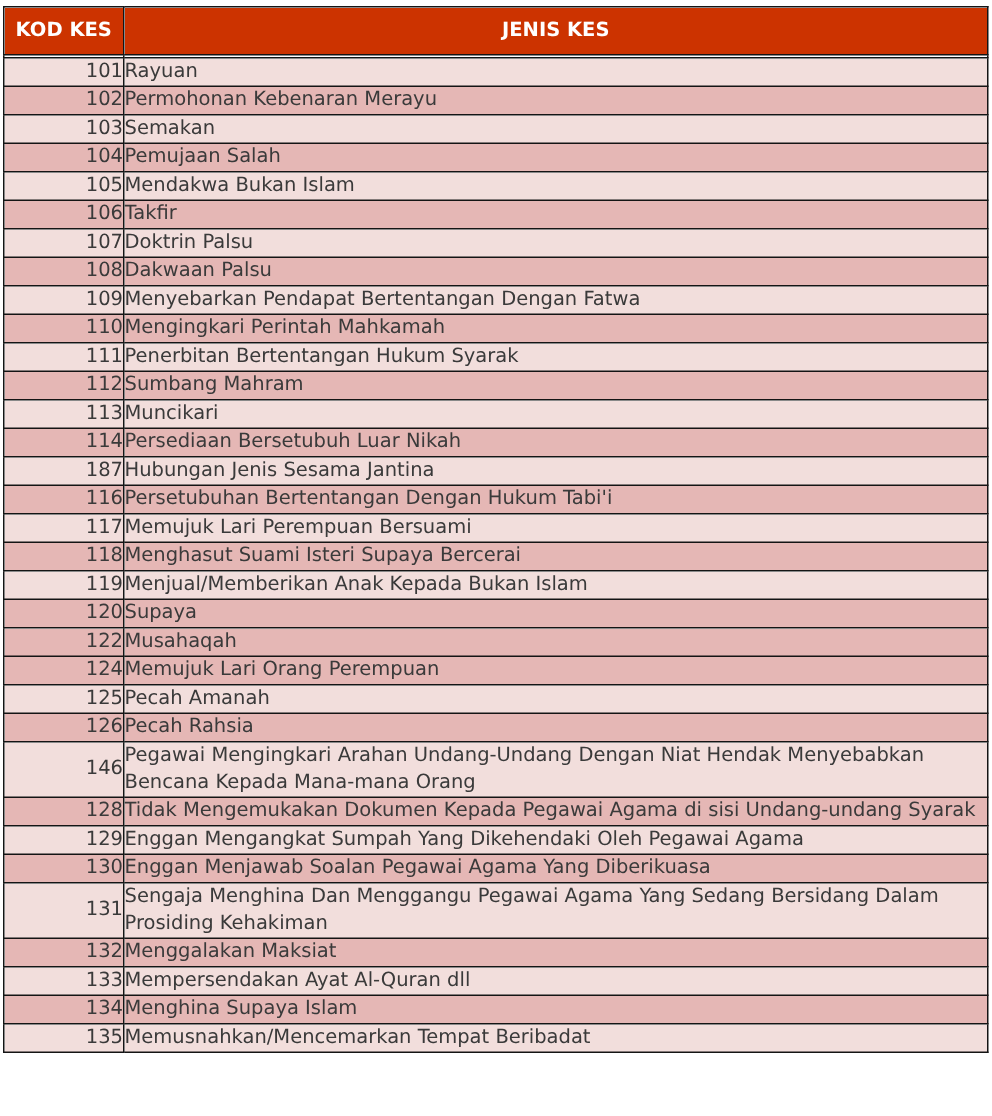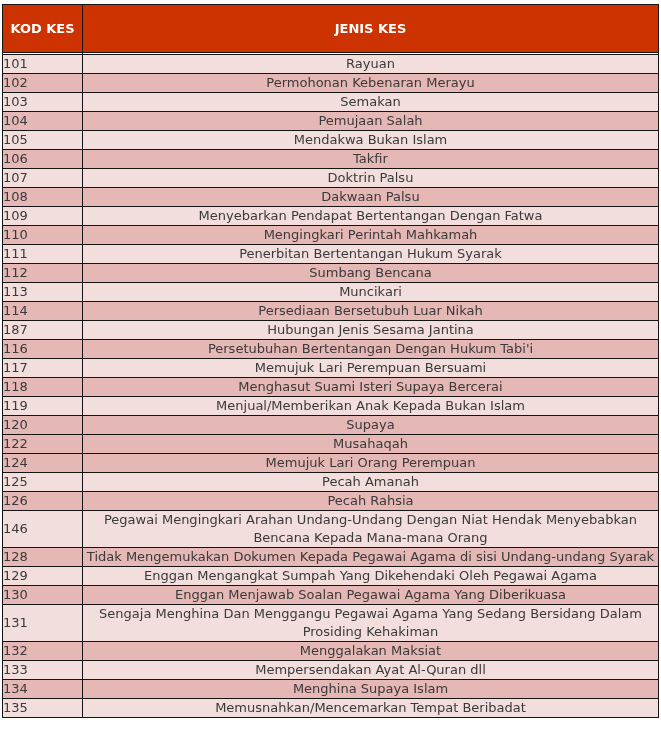--- a/index.html
+++ b/index.html
@@ -32,21 +32,21 @@
   table.kes-table col.col-kod { width: 80px; }
   table.kes-table col.col-jenis { width: 576px; }
   table.kes-table th,
   table.kes-table td {
     border: 1px solid var(--border);
     font-size: 13px;
     line-height: 18px;
     overflow: hidden;
   }
   table.kes-table th {
-    height: 48px;
+    height: 32px;
     background: var(--header-bg);
     color: var(--header-text);
     font-weight: bold;
     text-align: center;
     padding: 0 4px;
   }
   tr.spacer td {
     height: 2px;
     background: var(--page-bg);
     padding: 0;
@@ -55,23 +55,23 @@
   }
   tbody.rows td {
     height: 18px;
     color: var(--text);
     padding: 0;
     vertical-align: middle;
   }
   tbody.rows tr.tall td { height: 37px; }
   tbody.rows tr.light td { background: var(--row-light); }
   tbody.rows tr.dark td { background: var(--row-dark); }
-  td.kod-cell { text-align: left; }
+  td.kod-cell { text-align: right; }
   td.jenis-cell {
-    text-align: center;
+    text-align: left;
     padding: 0 3px 0 4px;
     white-space: pre-line;
   }
 </style>
 </head>
 <body>
 
 <div class="page">
   <table class="kes-table">
     <colgroup>
@@ -128,21 +128,21 @@
         <tr class="dark">
           <td class="kod-cell">110</td>
           <td class="jenis-cell">Mengingkari Perintah Mahkamah</td>
         </tr>
         <tr class="light">
           <td class="kod-cell">111</td>
           <td class="jenis-cell">Penerbitan Bertentangan Hukum Syarak</td>
         </tr>
         <tr class="dark">
           <td class="kod-cell">112</td>
-          <td class="jenis-cell">Sumbang Bencana</td>
+          <td class="jenis-cell">Sumbang Mahram</td>
         </tr>
         <tr class="light">
           <td class="kod-cell">113</td>
           <td class="jenis-cell">Muncikari</td>
         </tr>
         <tr class="dark">
           <td class="kod-cell">114</td>
           <td class="jenis-cell">Persediaan Bersetubuh Luar Nikah</td>
         </tr>
         <tr class="light">

